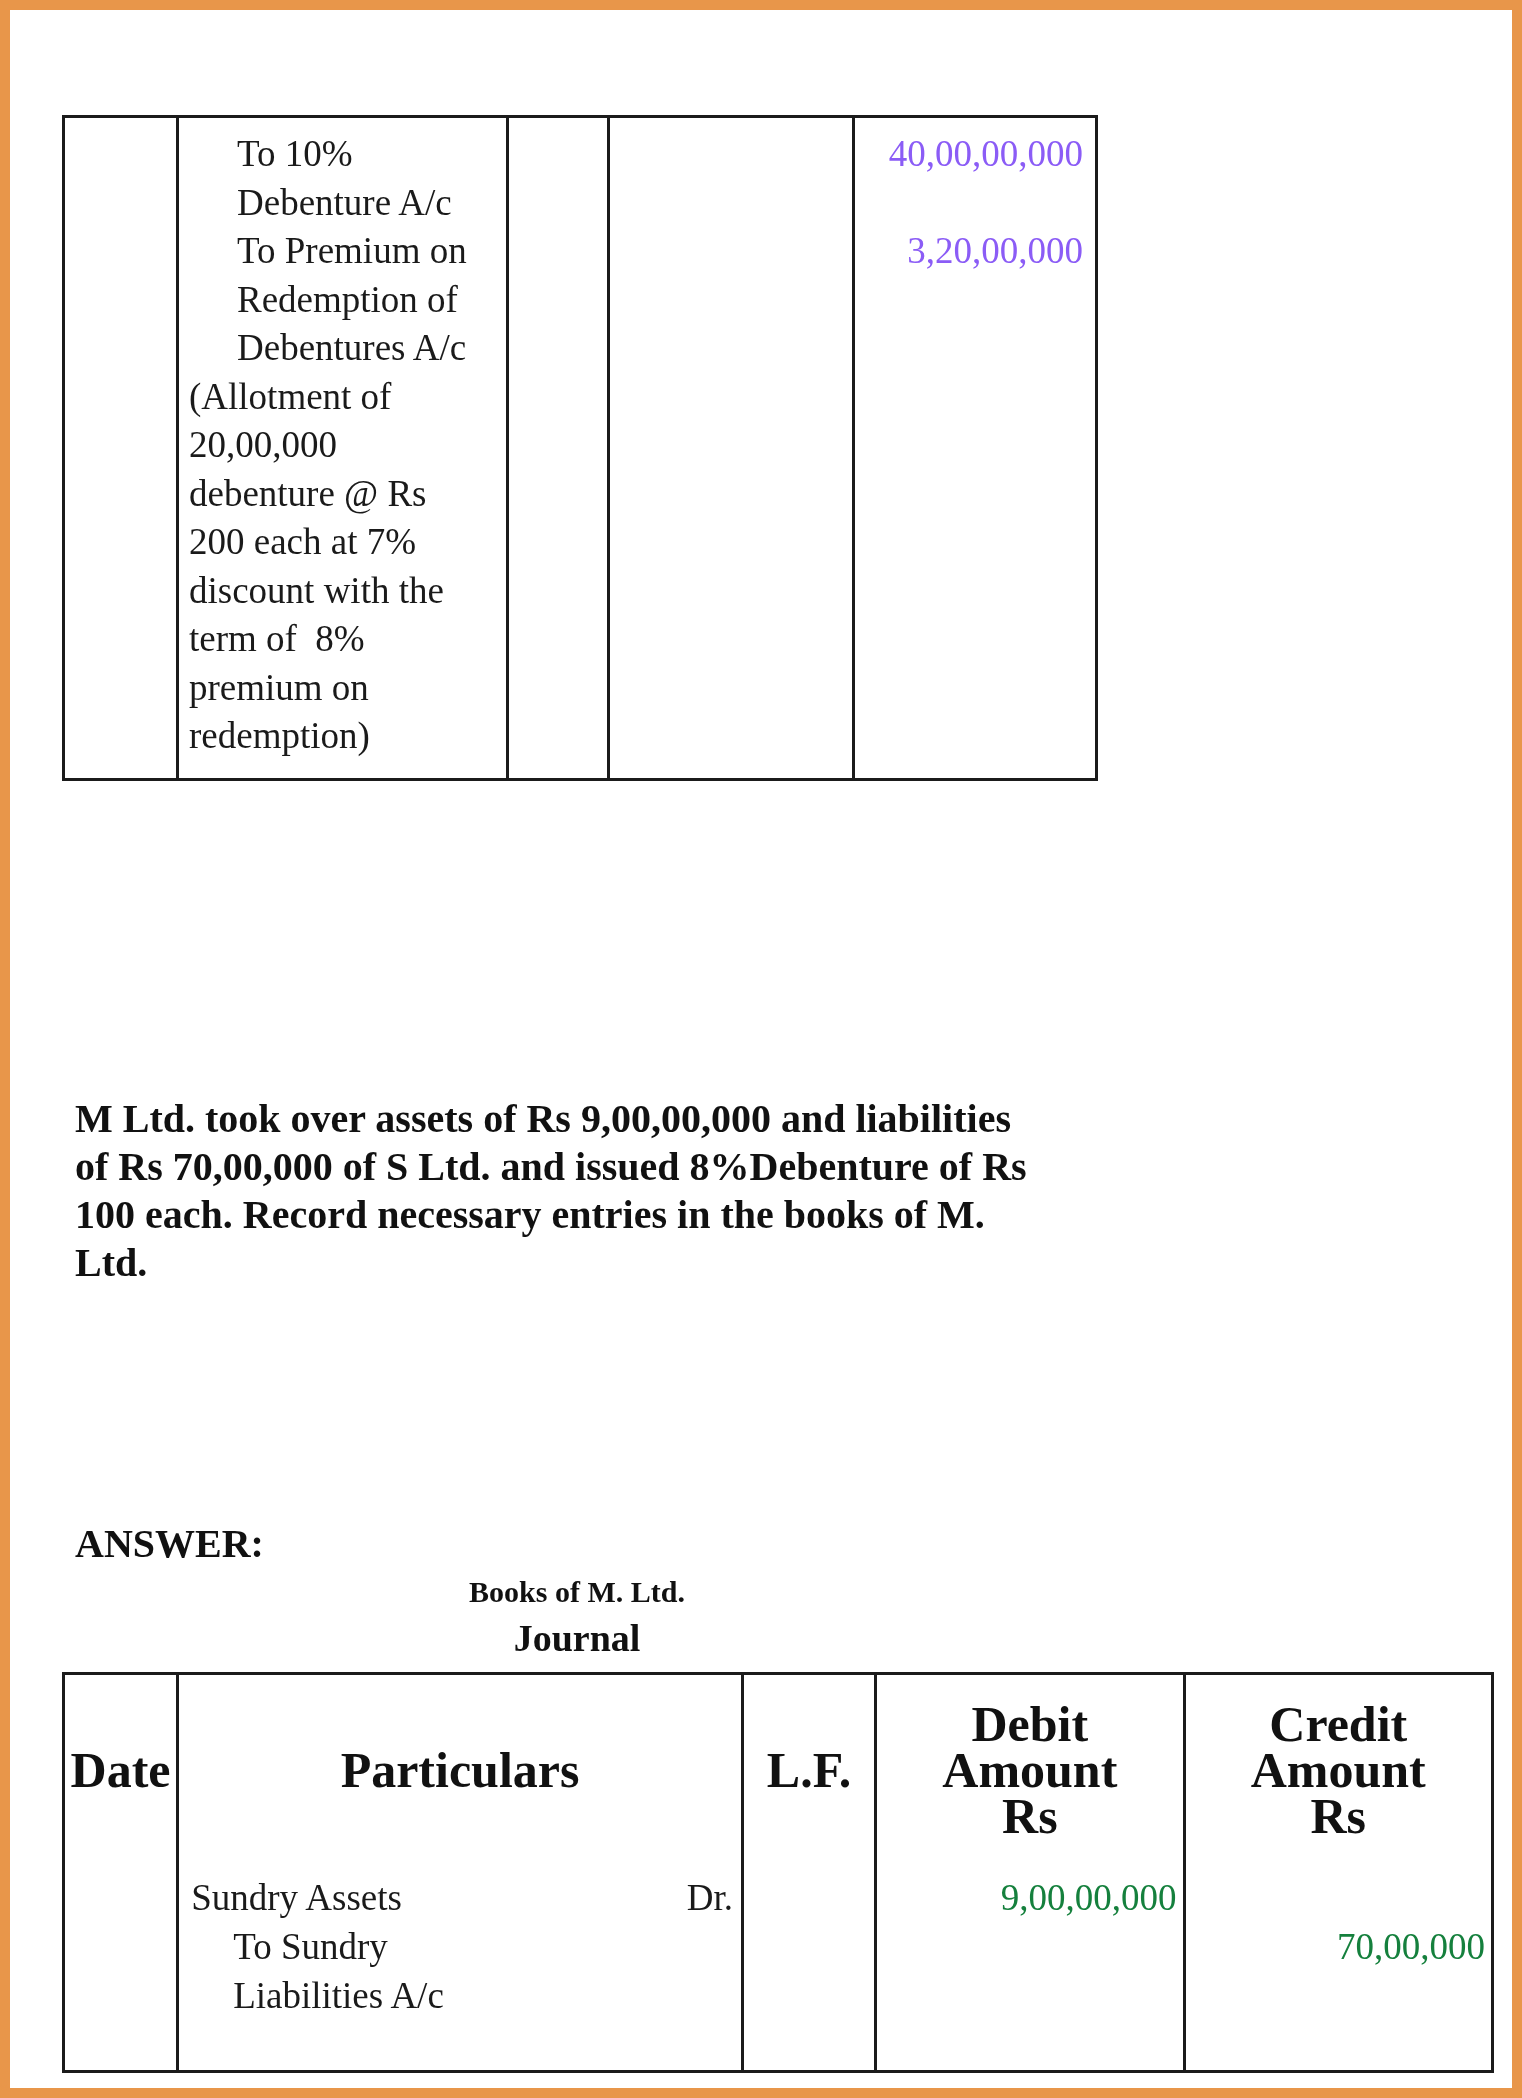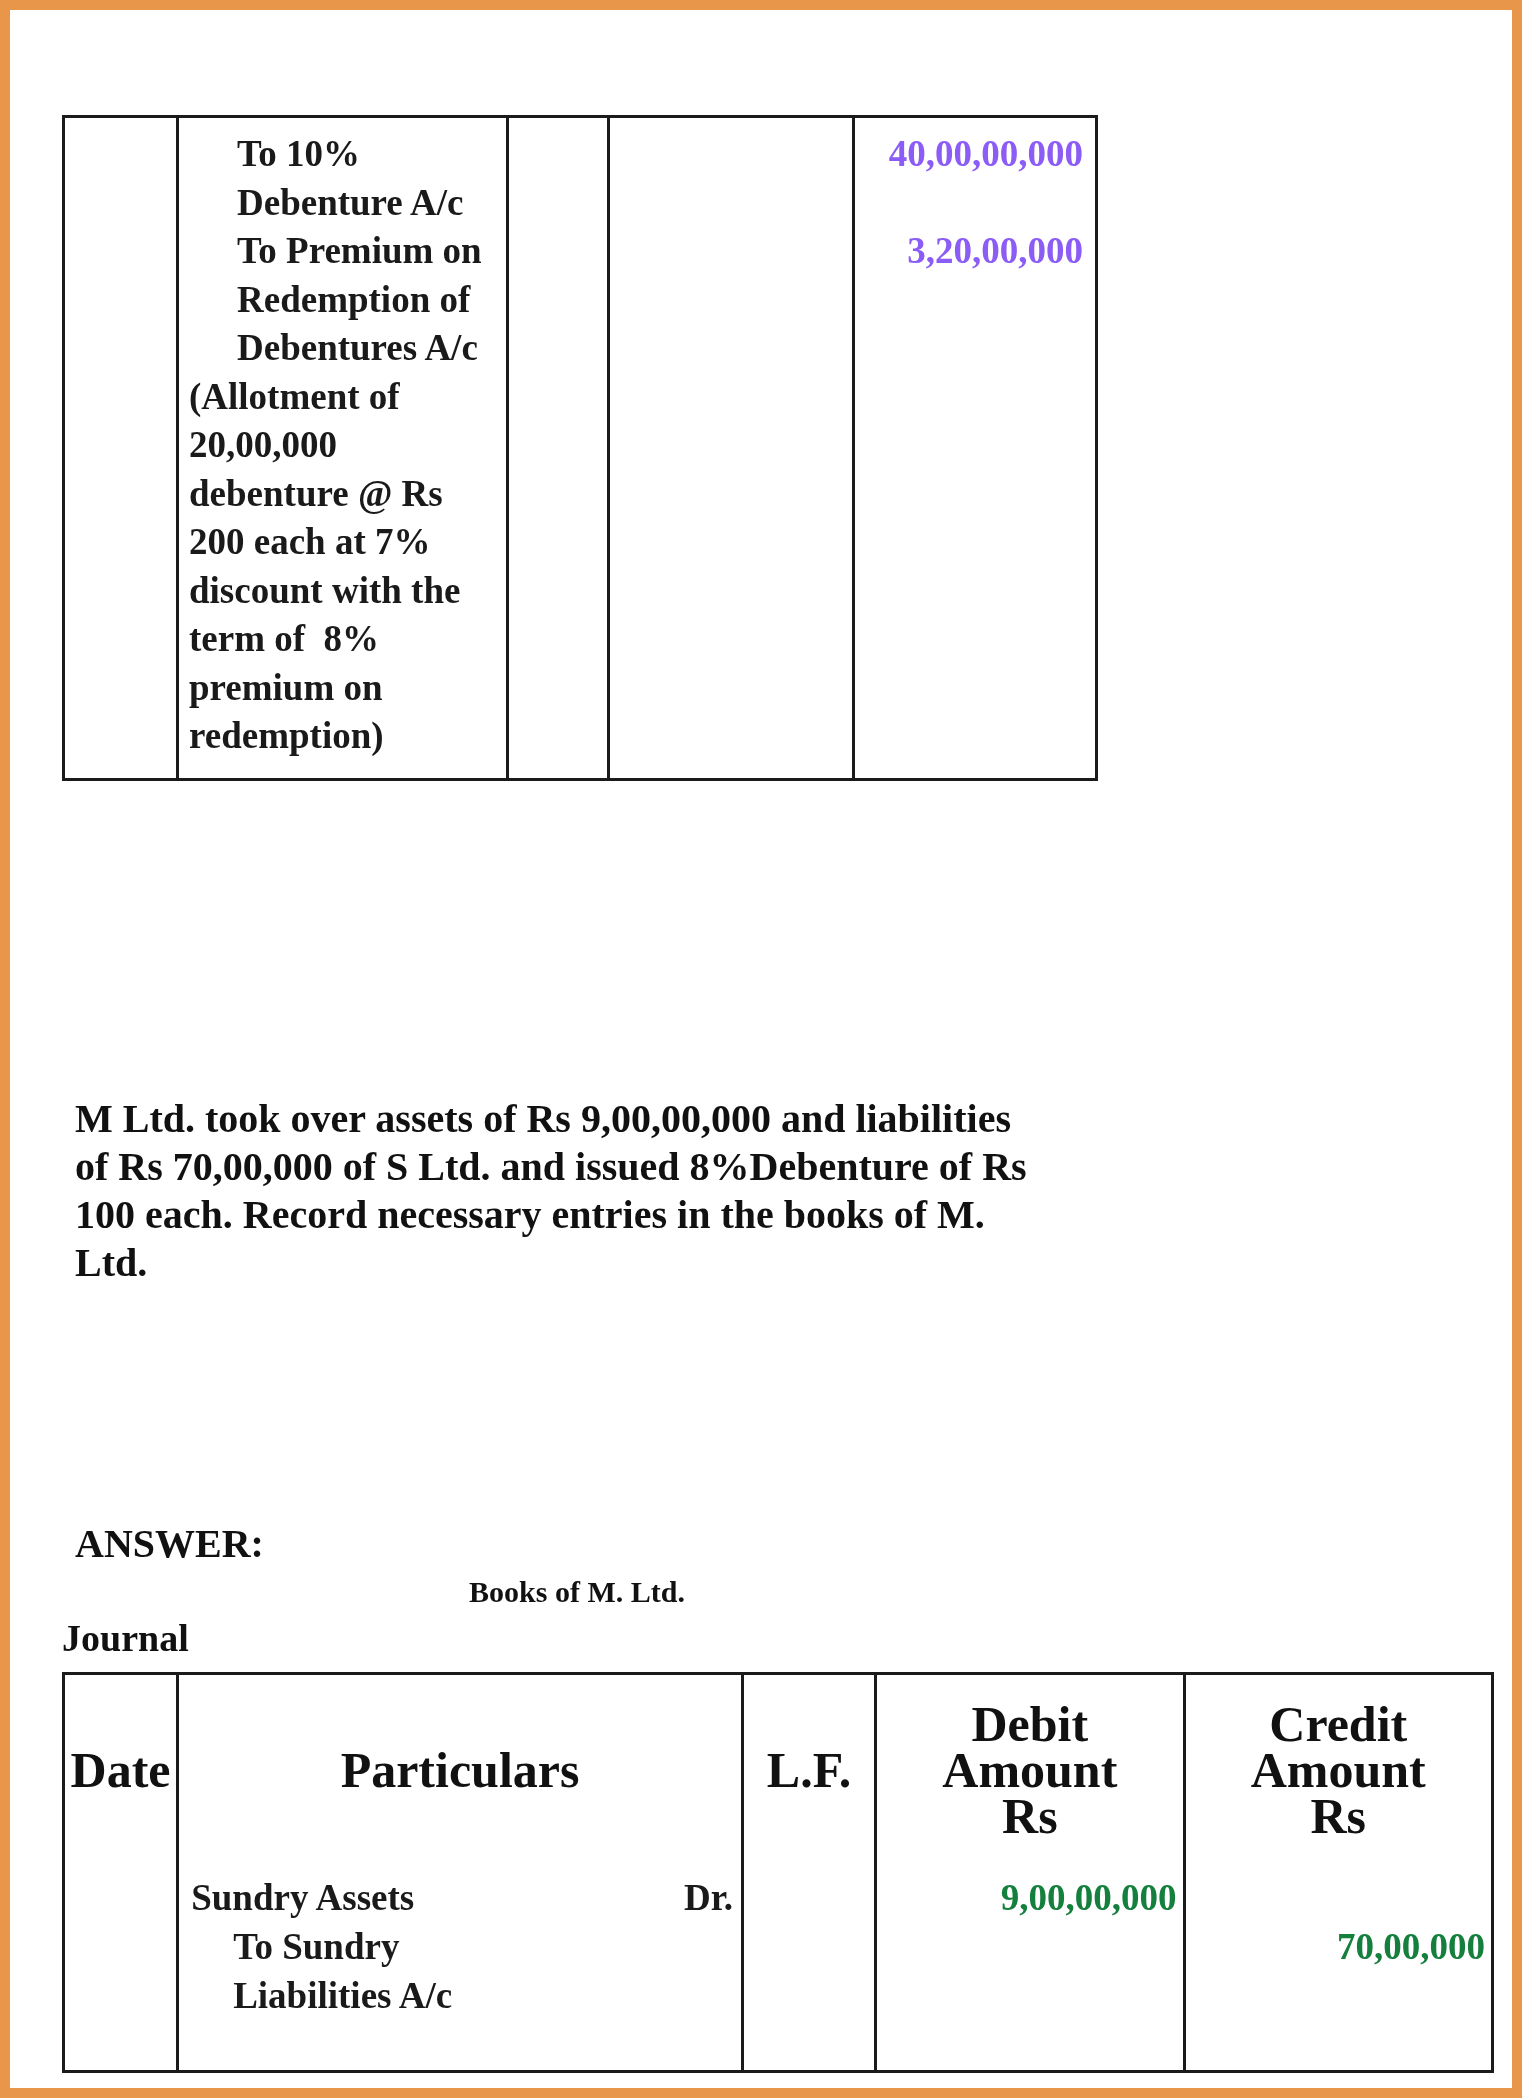--- a/index.html
+++ b/index.html
@@ -36,21 +36,21 @@
     border-collapse: collapse;
     table-layout: fixed;
     border-top: 3px solid #1b1b1b;
     border-bottom: 3px solid #1b1b1b;
   }
   .jtable td, .jtable th {
     border-left: 3px solid #1b1b1b;
     border-right: 3px solid #1b1b1b;
     vertical-align: top;
     padding: 0;
-    font-weight: bold;
+    font-weight: normal;
     background: #ffffff;
   }
 
   
   #top-table {
     left: 42px;
     top: 95px;
     width: 1030px;
   }
   #top-table td { height: 660px; }
@@ -114,21 +114,21 @@
     line-height: 47px;
     font-weight: bold;
     color: #111111;
     white-space: pre;
   }
   #journal-title {
     position: absolute;
     left: 42px;
     top: 1595px;
     width: 1030px;
-    text-align: left;
+    text-align: center;
     font-size: 38px;
     line-height: 47px;
     font-weight: bold;
     color: #111111;
     white-space: pre;
   }
 
   
   #bottom-table {
     left: 42px;

